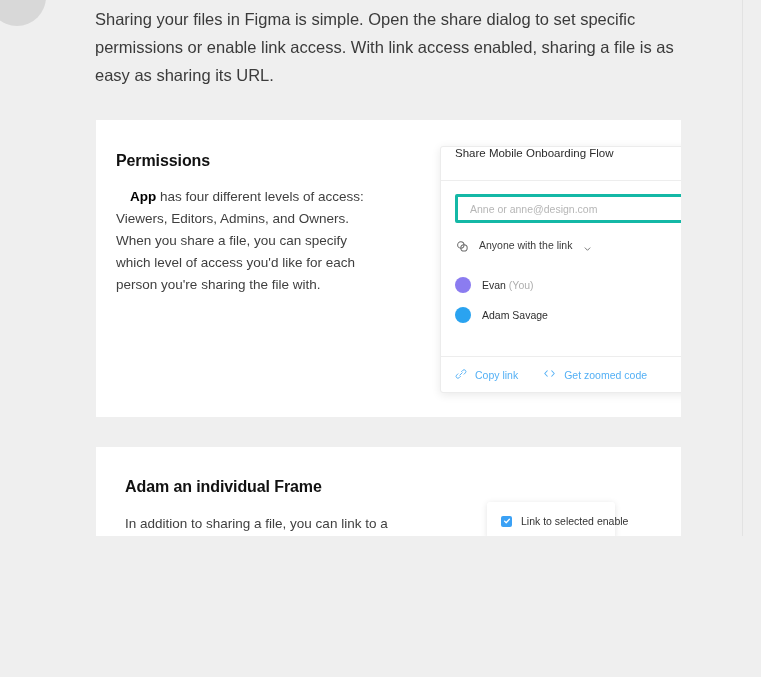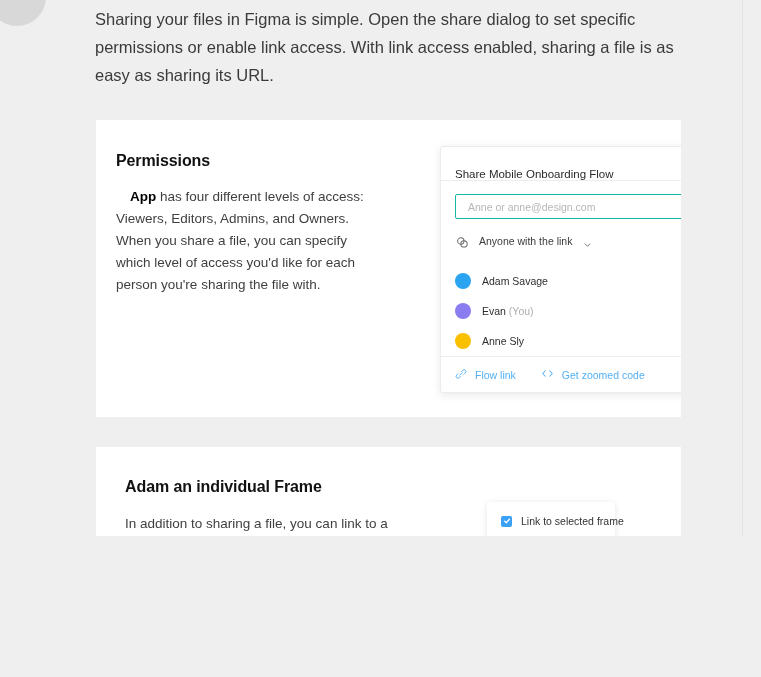--- a/index.html
+++ b/index.html
@@ -58,29 +58,29 @@
   .share-dialog{
     position:absolute;left:344px;top:26px;width:310px;height:245px;
     background:#fff;
     border:1px solid #ececec;
     border-radius:3px;
     box-shadow:0 2px 10px rgba(0,0,0,.09);
     overflow:hidden;
   }
   .dialog-header{
     height:33px;border-bottom:1px solid #ededed;
-    display:flex;align-items:flex-end;padding:0 14px;
+    display:flex;align-items:flex-start;padding:0 14px;
   }
   .dialog-title{font-size:11.5px;color:#2b2b2b;font-weight:500;}
   .dialog-body{padding:13px 14px 0 14px;}
 
   .invite-row{
     display:flex;align-items:center;
     height:23px;
-    border:1px solid #14b8a6;border-radius:2px;
+    border:3px solid #14b8a6;border-radius:2px;
     padding:0 10px;
   }
   .invite-input{
     flex:1;border:0;outline:0;background:transparent;
     font-family:inherit;font-size:10.5px;color:#444;
   }
   .invite-input::placeholder{color:#b6b6b6;}
 
   .link-access{
     display:flex;gap:9px;
@@ -166,47 +166,43 @@
           <span class="chev">
             <svg width="9" height="9" viewBox="0 0 10 10" fill="none" stroke="#6b6b6b" stroke-width="1">
               <path d="M2 4 L5 7 L8 4"></path>
             </svg>
           </span>
         </div>
 
         <div class="members">
 
           <div class="member">
+            <span class="avatar" style="background:#8b7cf0"></span>
+            <span class="member-name"><span>Evan</span> <span class="member-you">(You)</span></span>
+          </div>
+
+          <div class="member">
             <span class="avatar" style="background:#2aa3f0"></span>
             <span class="member-name">Adam Savage</span>
           </div>
 
-          <div class="member">
-            <span class="avatar" style="background:#8b7cf0"></span>
-            <span class="member-name"><span>Evan</span> <span class="member-you">(You)</span></span>
-          </div>
-
-          <div class="member">
-            <span class="avatar" style="background:#f9c000"></span>
-            <span class="member-name">Anne Sly</span>
-          </div>
 
         </div>
       </div>
 
       <div class="dialog-footer">
         <span class="footer-link">
           <span>
             <svg width="12" height="12" viewBox="0 0 14 14" fill="none" stroke="#54b0f5" stroke-width="1.1" stroke-linecap="round">
               <path d="M5.6 8.4 L8.4 5.6"></path>
               <path d="M7.6 4.2 L9.1 2.7a2.1 2.1 0 0 1 3 3L10.6 7.2"></path>
               <path d="M6.4 9.8 L4.9 11.3a2.1 2.1 0 0 1-3-3L3.4 6.8"></path>
             </svg>
           </span>
-          <span>Flow link</span>
+          <span>Copy link</span>
         </span>
         <span class="footer-link">
           <span>
             <svg width="13" height="11" viewBox="0 0 14 12" fill="none" stroke="#54b0f5" stroke-width="1.1" stroke-linecap="round" stroke-linejoin="round">
               <path d="M4.6 3 L1.8 6 L4.6 9"></path>
               <path d="M9.4 3 L12.2 6 L9.4 9"></path>
             </svg>
           </span>
           <span>Get zoomed code</span>
         </span>
@@ -221,20 +217,20 @@
       <h2 class="sec-title">Adam an individual Frame</h2>
       <p class="sec-body">In addition to sharing a file, you can link to a selected frame on the canvas so it'll be zoomed and in focus when your collaborators open the file.</p>
     </div>
 
     <div class="frame-chip">
       <span class="checkbox">
         <svg width="8" height="8" viewBox="0 0 10 10" fill="none" stroke="#ffffff" stroke-width="1.6" stroke-linecap="round" stroke-linejoin="round">
           <path d="M2 5.2 L4 7.2 L8 2.8"></path>
         </svg>
       </span>
-      <span class="chip-label">Link to selected frame</span>
+      <span class="chip-label">Link to selected enable</span>
     </div>
 
   </div>
 
 </div>
 
 <div class="right-gutter"></div>
 
 </body></html>

